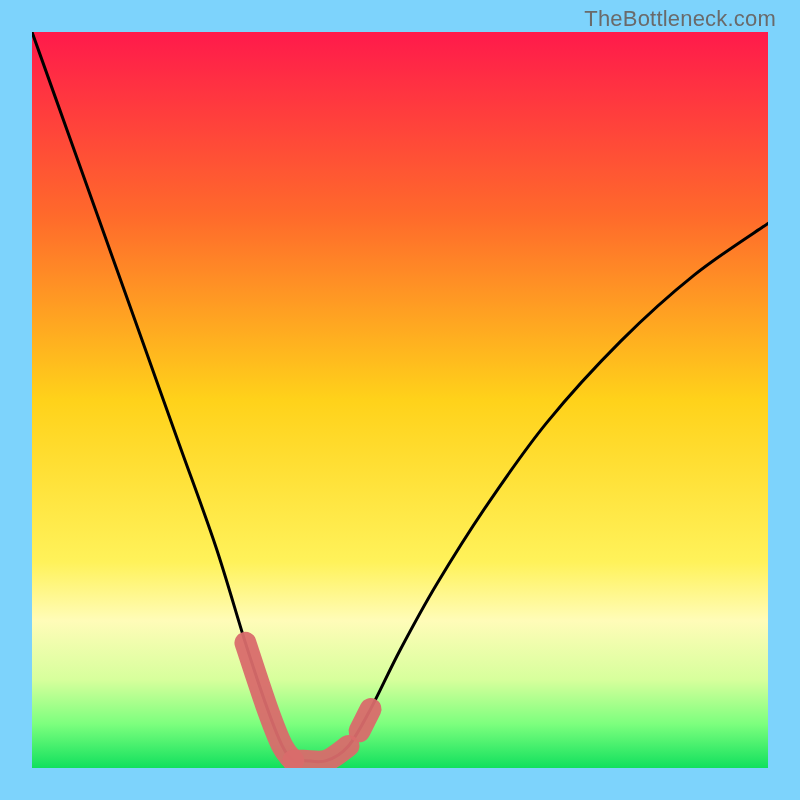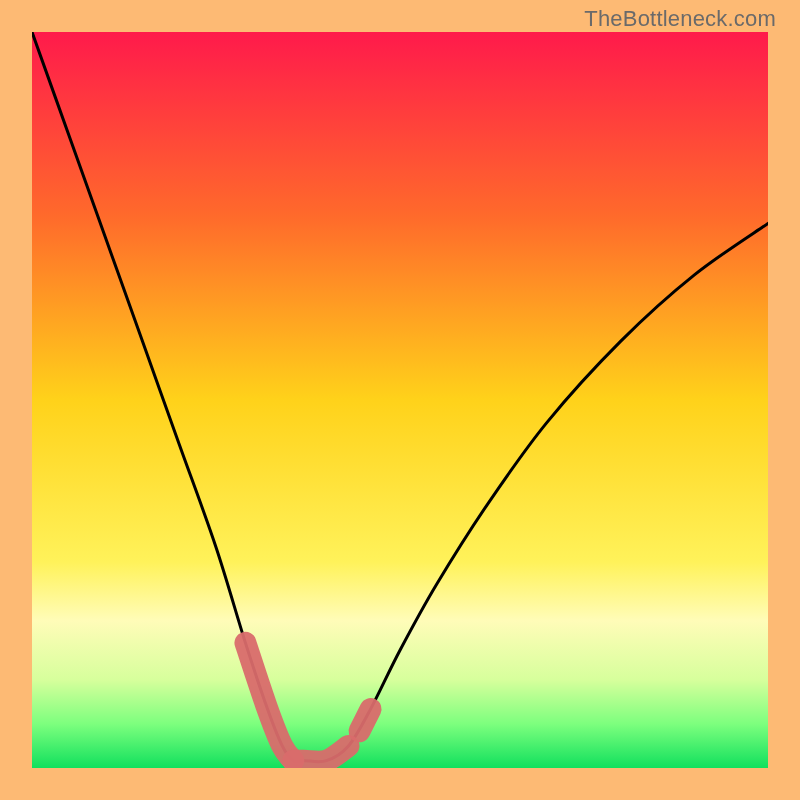--- a/index.html
+++ b/index.html
@@ -8,21 +8,21 @@
     width: 800px;
     height: 800px;
     overflow: hidden;
     background: #000;
     font-family: Arial, Helvetica, sans-serif;
   }
   .frame {
     position: absolute;
     left: 0; top: 0;
     width: 800px; height: 800px;
-    background: #fdba74;
+    background: #7dd3fc;
   }
   .plot {
     position: absolute;
     left: 32px;
     top: 32px;
     width: 736px;
     height: 736px;
   }
   .watermark {
     position: absolute;

